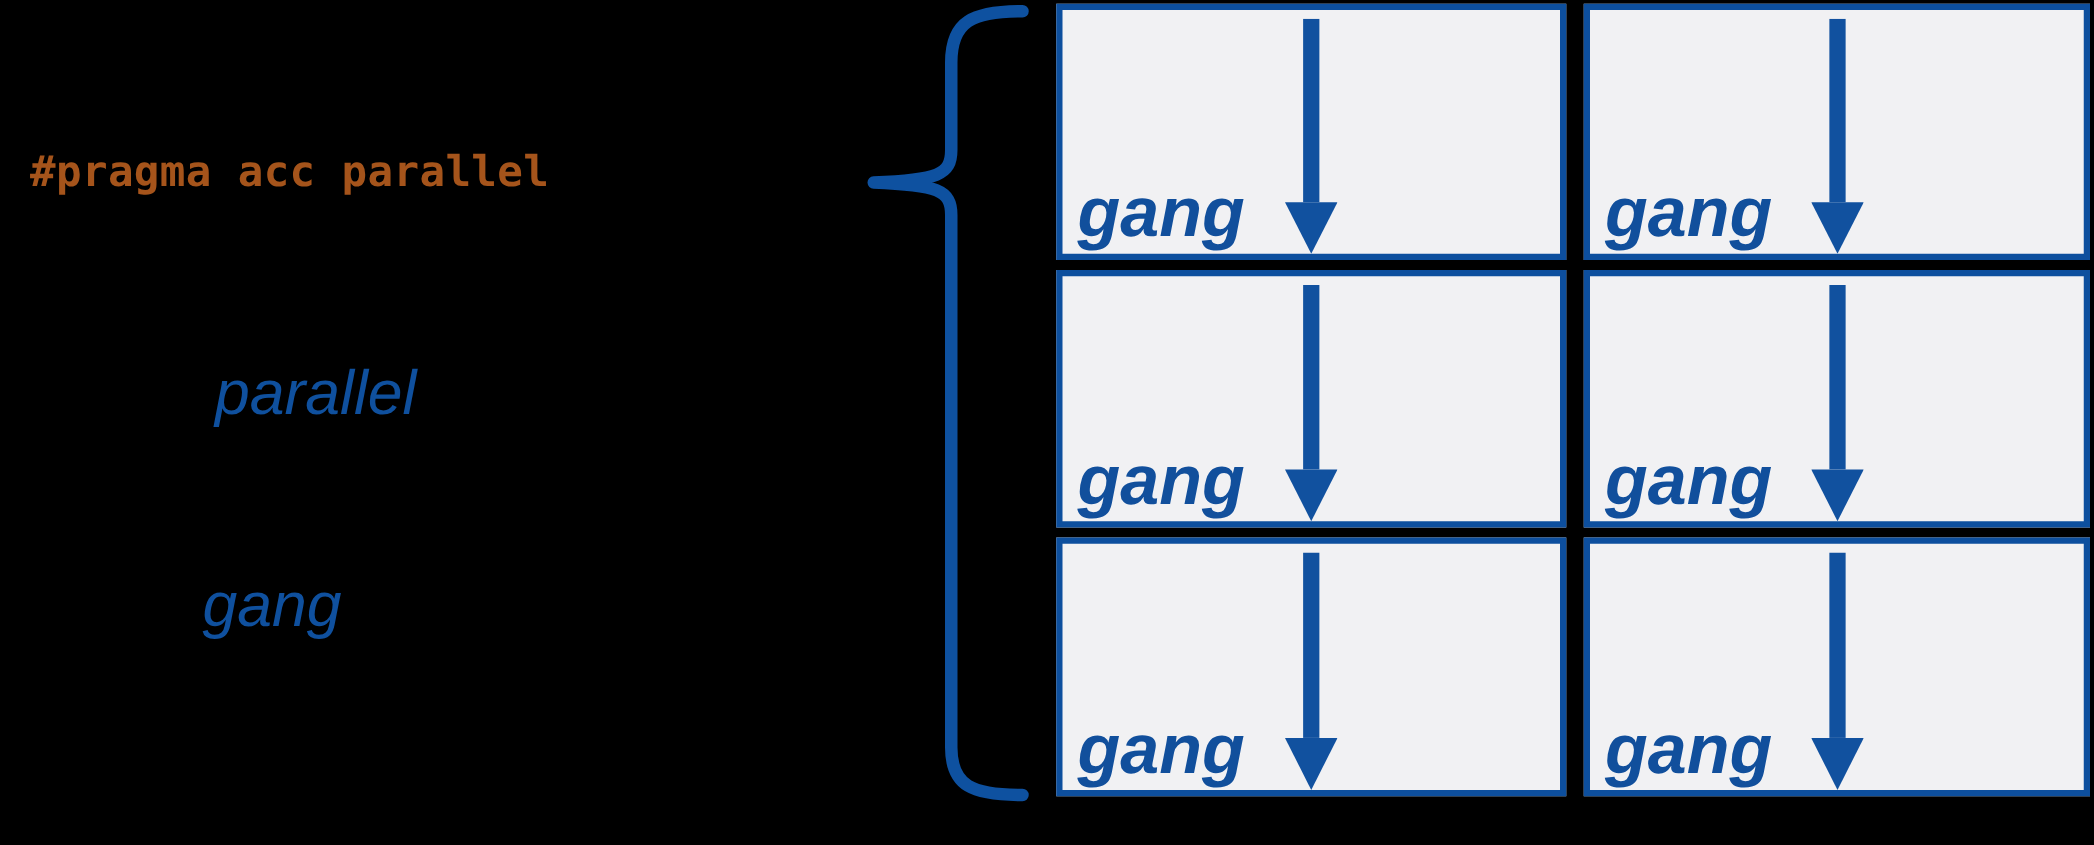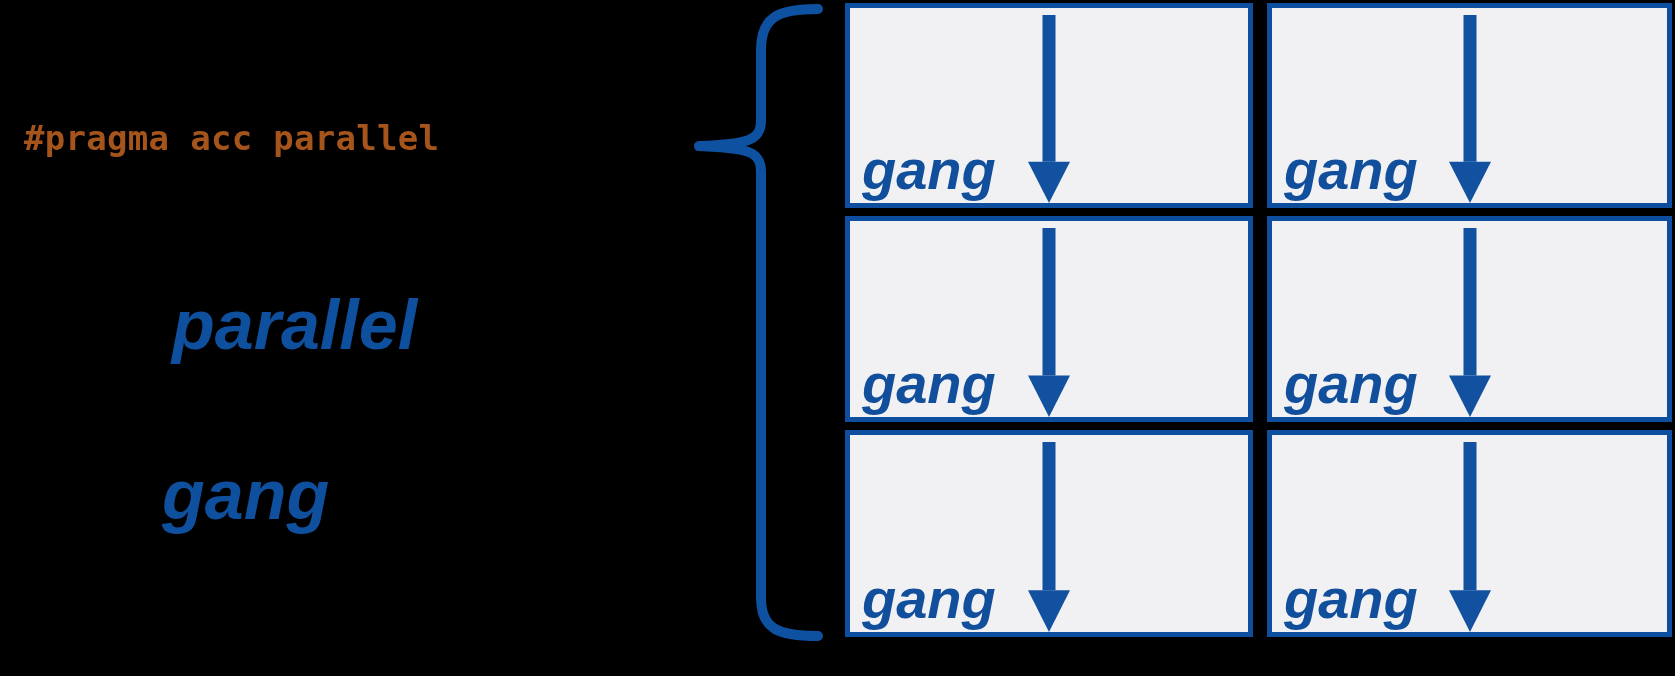--- a/index.html
+++ b/index.html
@@ -21,23 +21,23 @@
     left: 24px; top: 118px;
     font-family: "DejaVu Sans Mono", "Liberation Mono", monospace;
     font-weight: bold;
     font-size: 34px;
     letter-spacing: 0.3px;
     color: #a5541b;
     white-space: nowrap;
   }
   .blue-word {
     position: absolute;
-    font-weight: bold;
+    font-weight: normal;
     font-style: italic;
-    font-size: 70px;
+    font-size: 50px;
     color: #0f509e;
     white-space: nowrap;
   }
   .word-parallel { left: 172px; top: 285px; }
   .word-gangs    { left: 162px; top: 455px; }
 
   
   .brace-svg {
     position: absolute;
     left: 0; top: 0;

